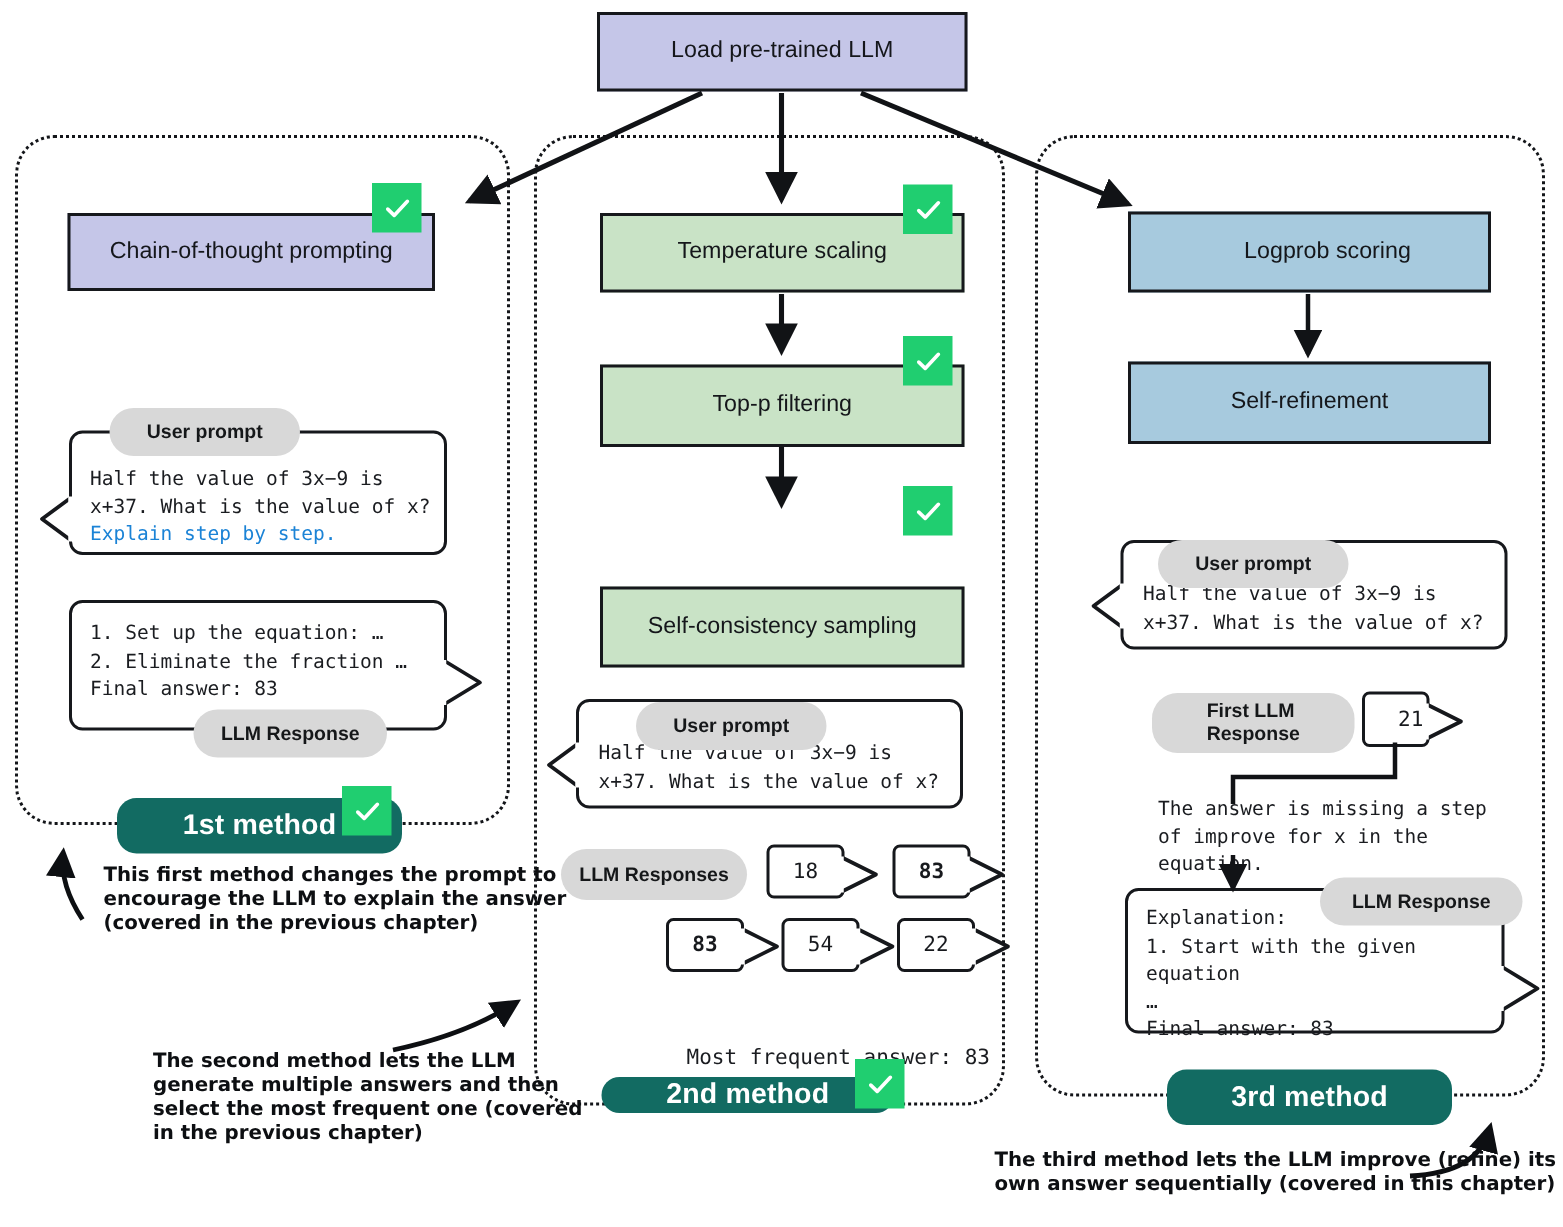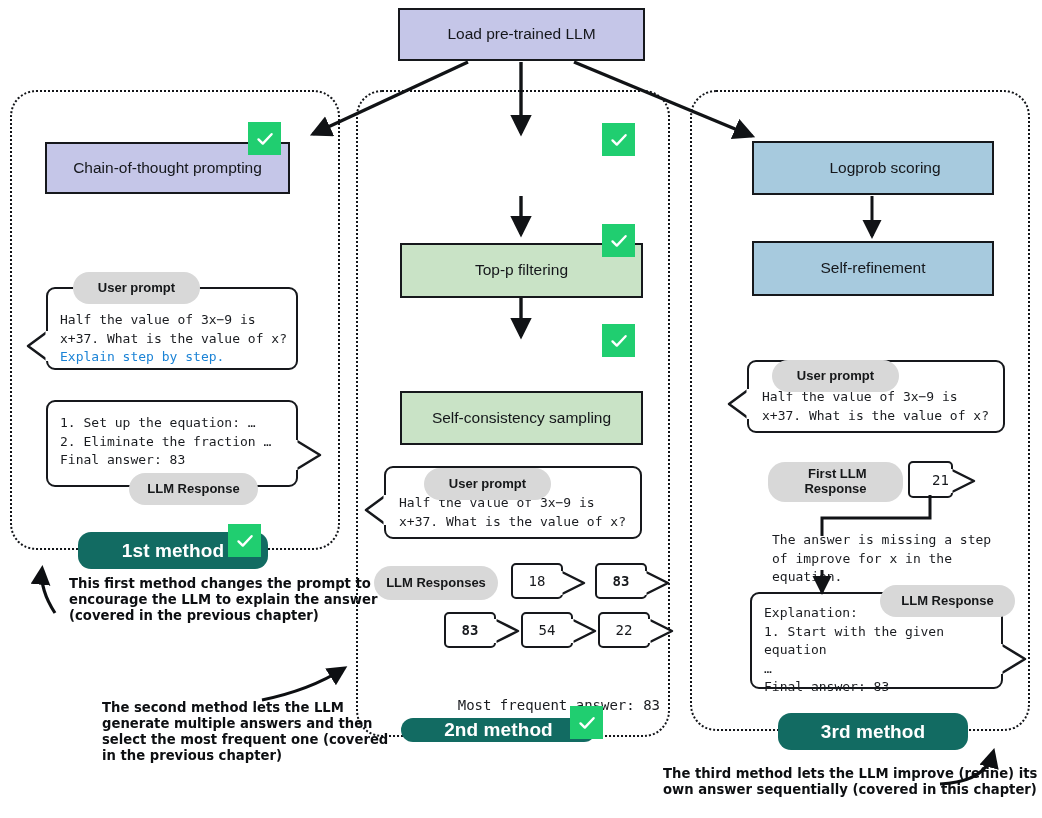--- a/index.html
+++ b/index.html
@@ -64,21 +64,21 @@
     white-space:pre;
   }
   .bubble .btext .hl{color:#1b83d6;}
 
   
   .glabel{
     position:absolute;box-sizing:border-box;
     background:#d8d8d8;border-radius:17px;
     display:flex;align-items:center;justify-content:center;
     font-size:13px;font-weight:bold;color:#151719;
-    text-align:right;line-height:1.15;z-index:25;
+    text-align:left;line-height:1.15;z-index:25;
   }
 
   
   .ansbox{
     position:absolute;box-sizing:border-box;
     border:2.5px solid #16181c;border-radius:5px;background:#fff;
     display:flex;align-items:center;justify-content:center;
     font-family:"DejaVu Sans Mono",monospace;font-size:14px;color:#17191d;
     z-index:12;
   }
@@ -206,20 +206,23 @@
   <div class="check" style="left:228px;top:524px;">
     <svg width="20" height="20" viewBox="0 0 20 20">
         <path d="M3.5 10.4 L7.8 14.6 L16.6 5.2" stroke="#ffffff" stroke-width="2.4" fill="none" stroke-linecap="round" stroke-linejoin="round"></path>
       </svg>
   </div>
 
   <div class="annot" style="left:69px;top:576px;"><span>This first method changes the prompt to</span>
 <span>encourage the LLM to explain the answer</span>
 <span>(covered in the previous chapter)</span></div>
 
+  <div class="pbox green" style="left:400px;top:142px;width:243px;height:53px;">
+    <span>Temperature scaling</span>
+  </div>
   <div class="check" style="left:602px;top:123px;">
     <svg width="20" height="20" viewBox="0 0 20 20">
         <path d="M3.5 10.4 L7.8 14.6 L16.6 5.2" stroke="#ffffff" stroke-width="2.4" fill="none" stroke-linecap="round" stroke-linejoin="round"></path>
       </svg>
   </div>
 
   <div class="pbox green" style="left:400px;top:243px;width:243px;height:55px;">
     <span>Top-p filtering</span>
   </div>
   <div class="check" style="left:602px;top:224px;">

